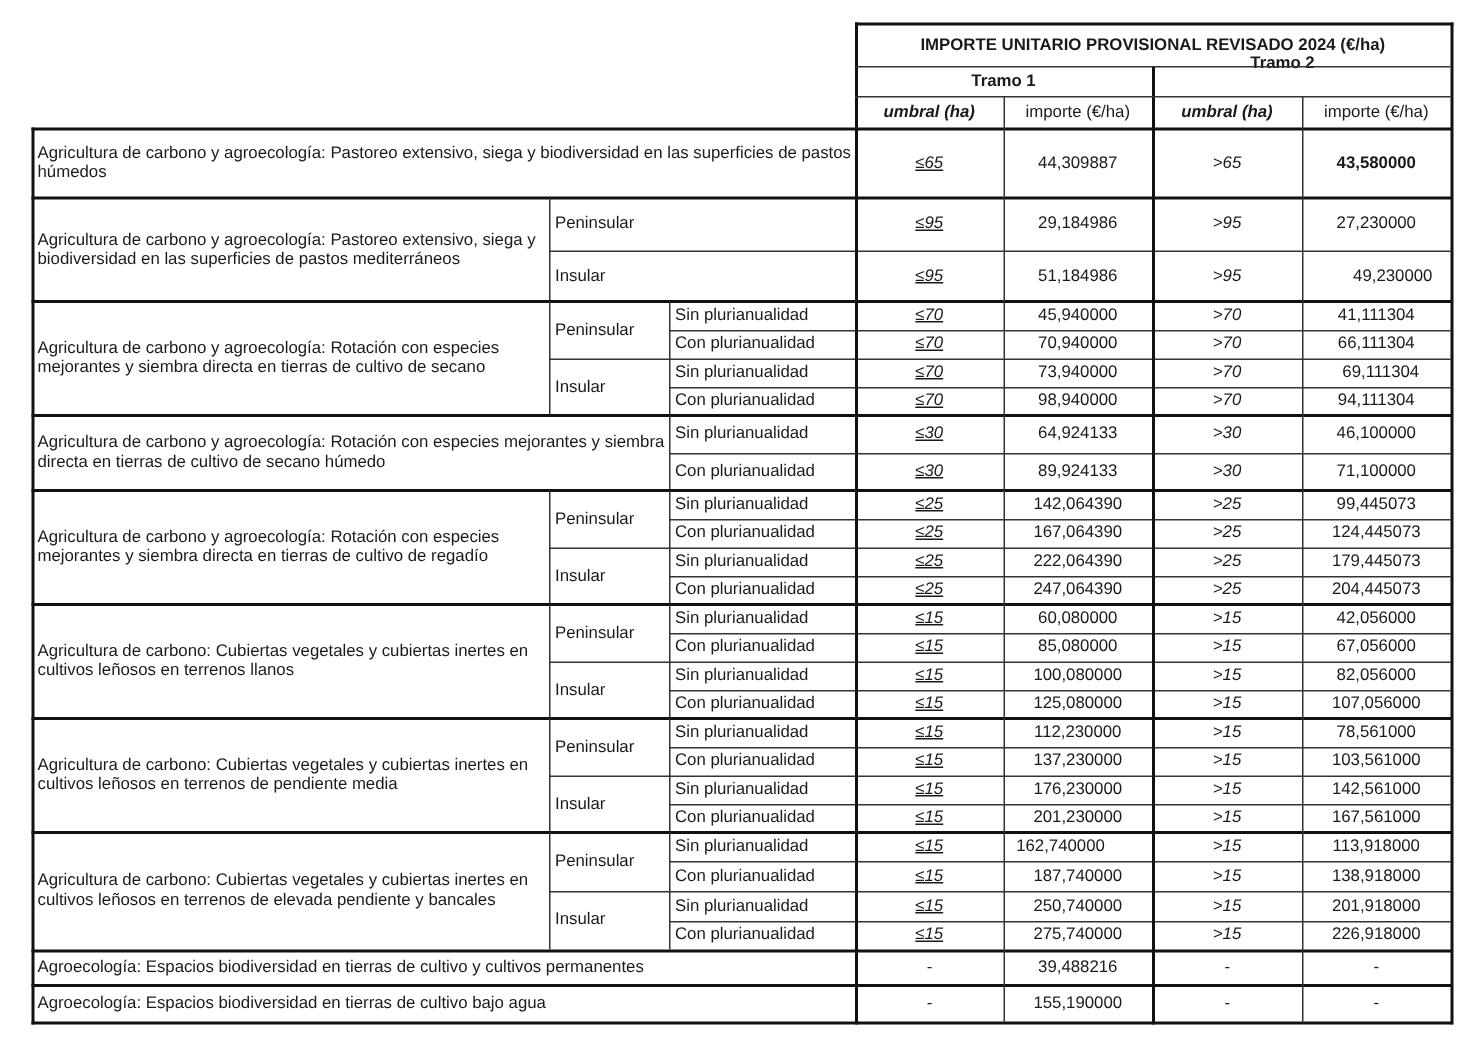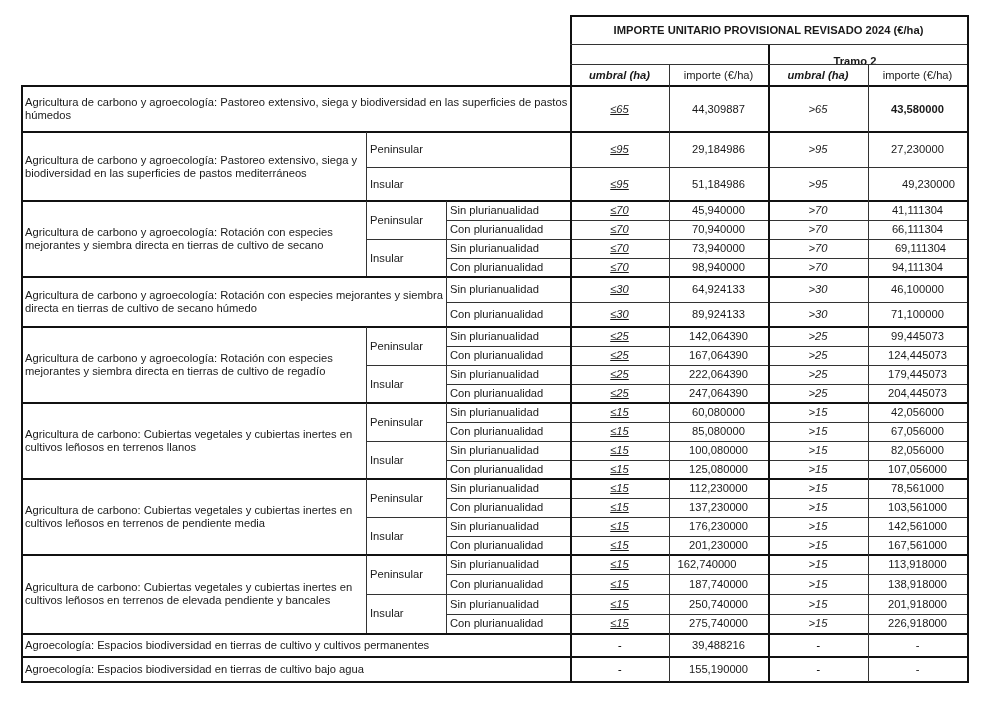--- a/index.html
+++ b/index.html
@@ -16,21 +16,22 @@
   .u { text-decoration: underline; }
   .bline { position: absolute; background: #111; }
   .tline { position: absolute; background: #333; }
 </style>
 </head>
 <body>
 
 <div id="doc">
 
   <div class="cell center bold" style="left:570px;top:16px;width:397px;height:28px;">IMPORTE UNITARIO PROVISIONAL REVISADO 2024 (€/ha)</div>
-  <div class="cell center bold" style="left:768px;top:51px;width:174px;height:20px;">Tramo 2</div>
+  <div class="cell center bold" style="left:570px;top:44px;width:198px;height:20px;">Tramo 1</div>
+  <div class="cell center bold" style="left:768px;top:32px;width:174px;height:20px;">Tramo 2</div>
   <div class="cell center bold ital" style="left:570px;top:64px;width:99px;height:22px;">umbral (ha)</div>
   <div class="cell center" style="left:669px;top:64px;width:99px;height:22px;">importe (€/ha)</div>
   <div class="cell center bold ital" style="left:768px;top:64px;width:100px;height:22px;">umbral (ha)</div>
   <div class="cell center" style="left:868px;top:64px;width:99px;height:22px;">importe (€/ha)</div>
   <div id="body-cells">
       <div class="cell left wrap" style="left: 21px; top: 86px; width: 549px; height: 46px;">Agricultura de carbono y agroecología: Pastoreo extensivo, siega y biodiversidad en las superficies de pastos húmedos</div>
       <div class="cell center ital" style="left: 570px; top: 86px; width: 99px; height: 46px;">
         <span class="u">≤65</span>
       </div>
       <div class="cell center" style="left: 669px; top: 86px; width: 99px; height: 46px;">44,309887</div>

